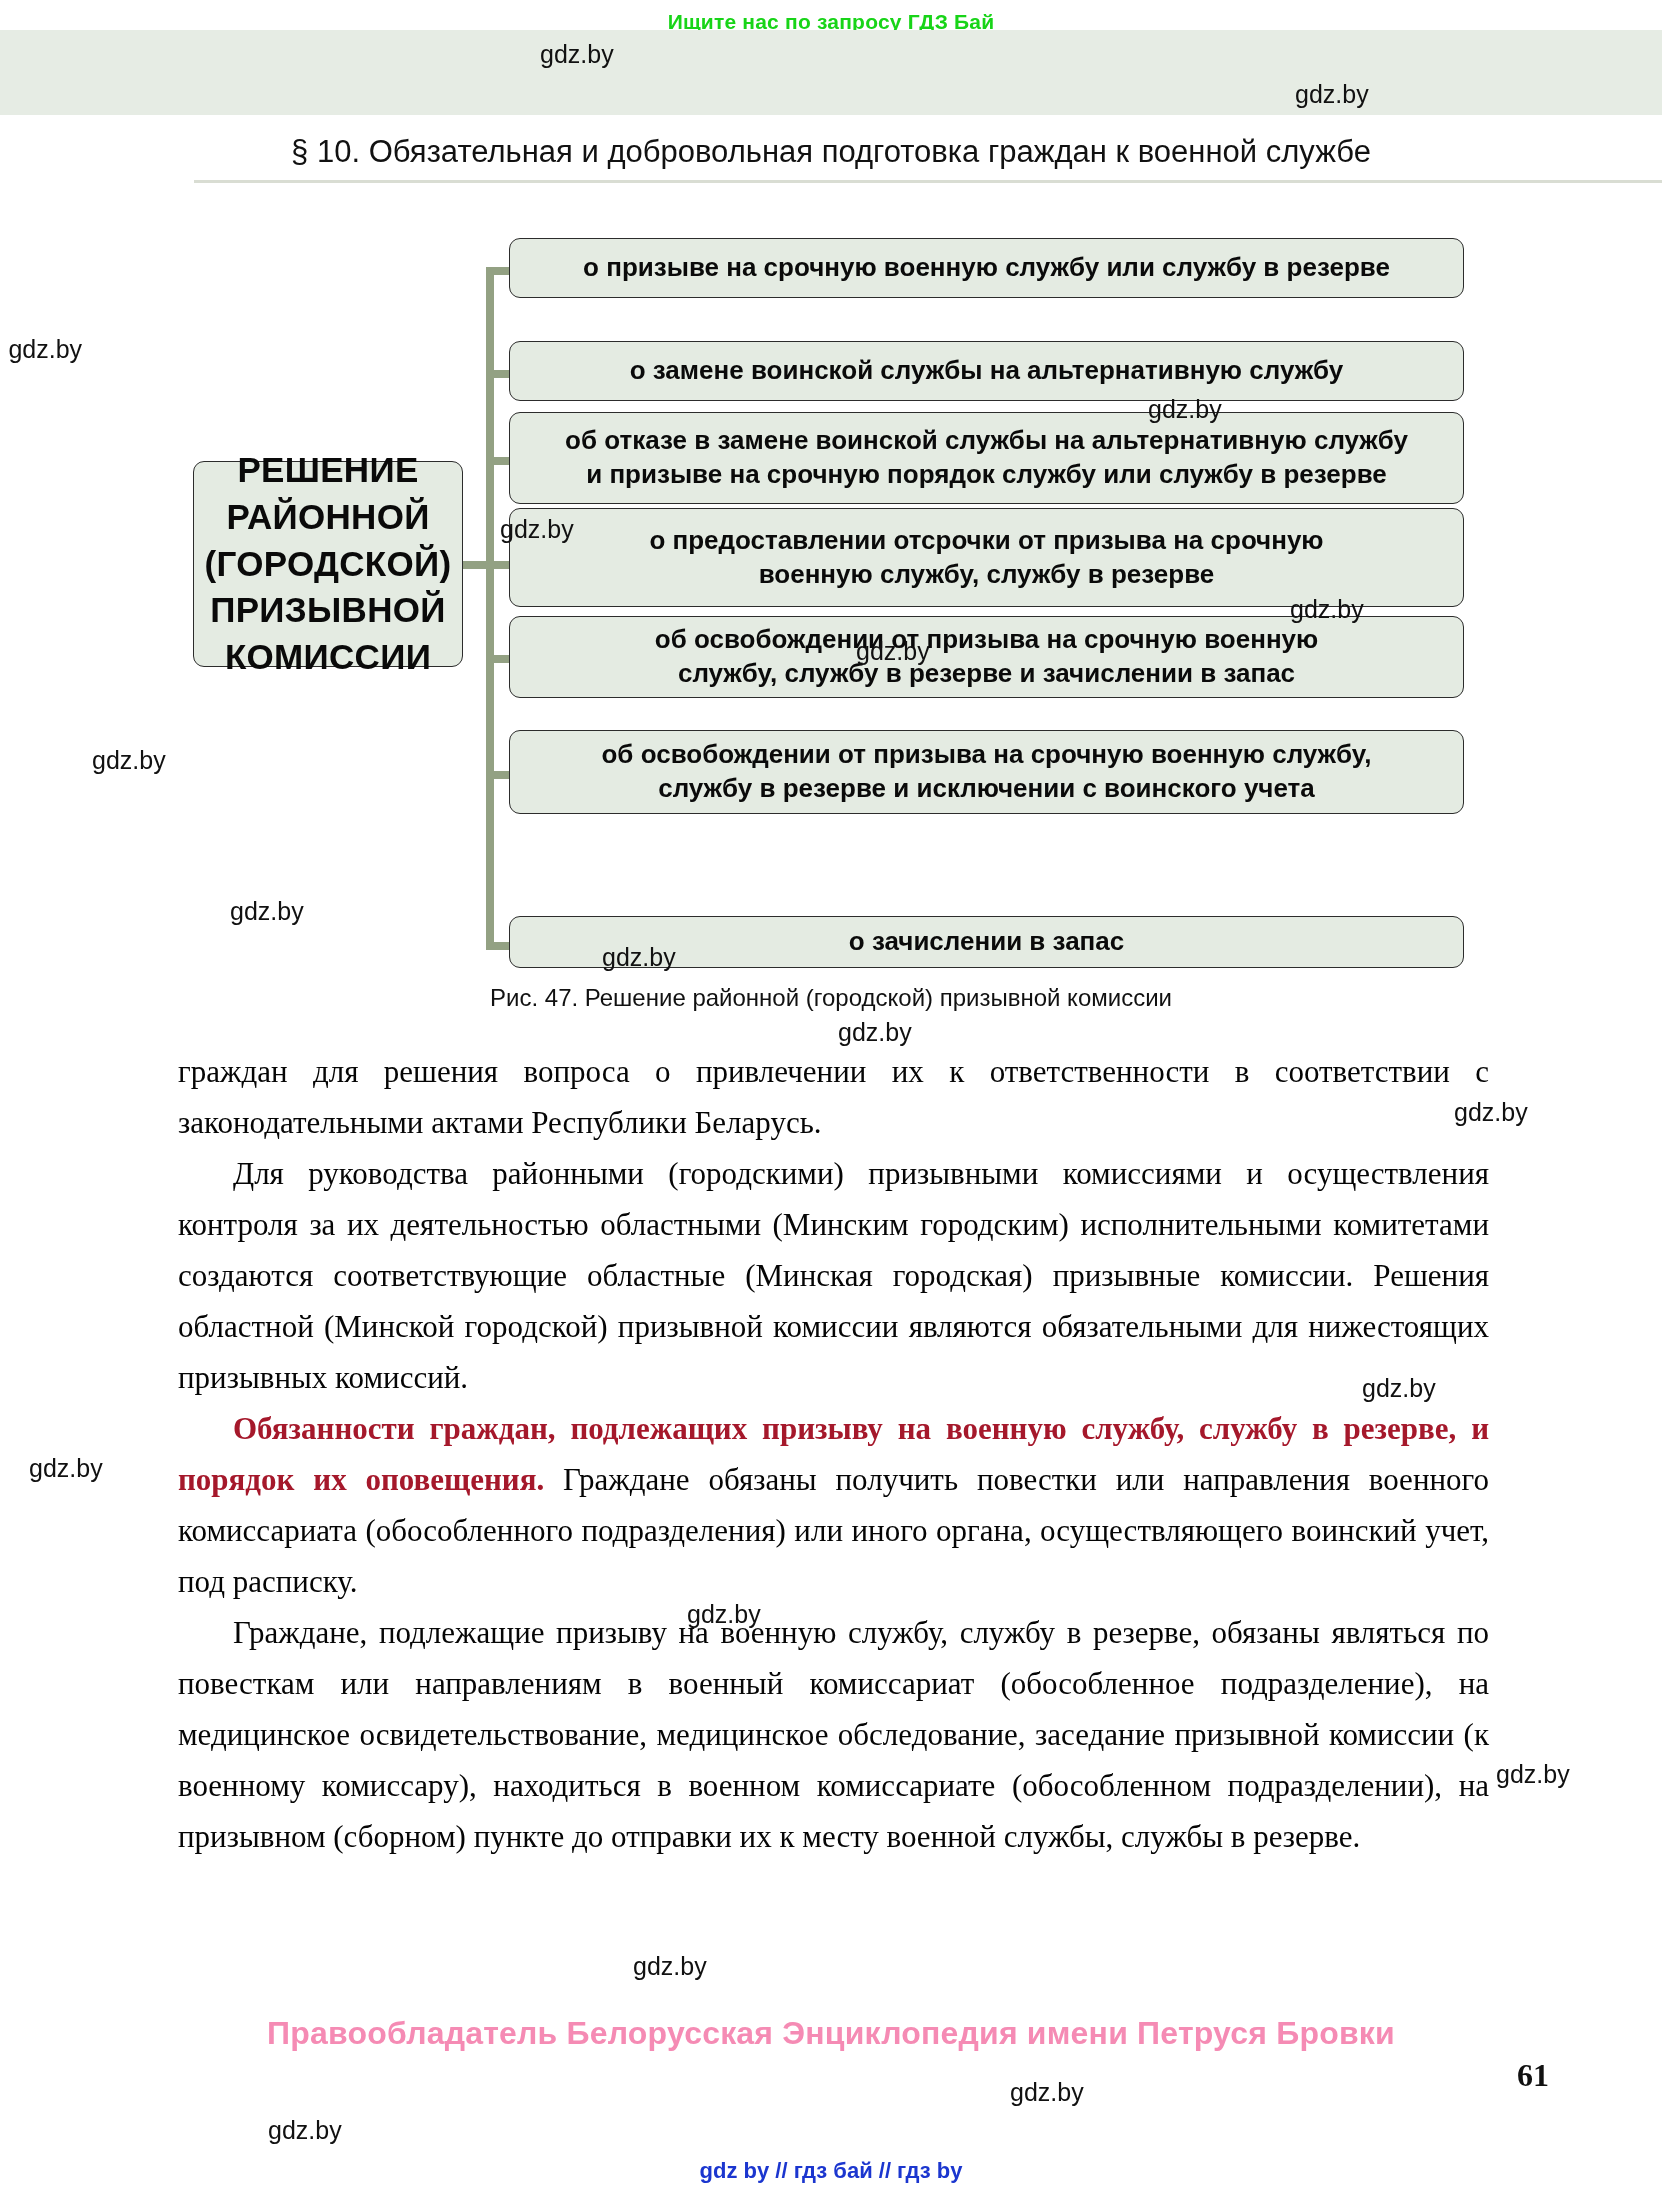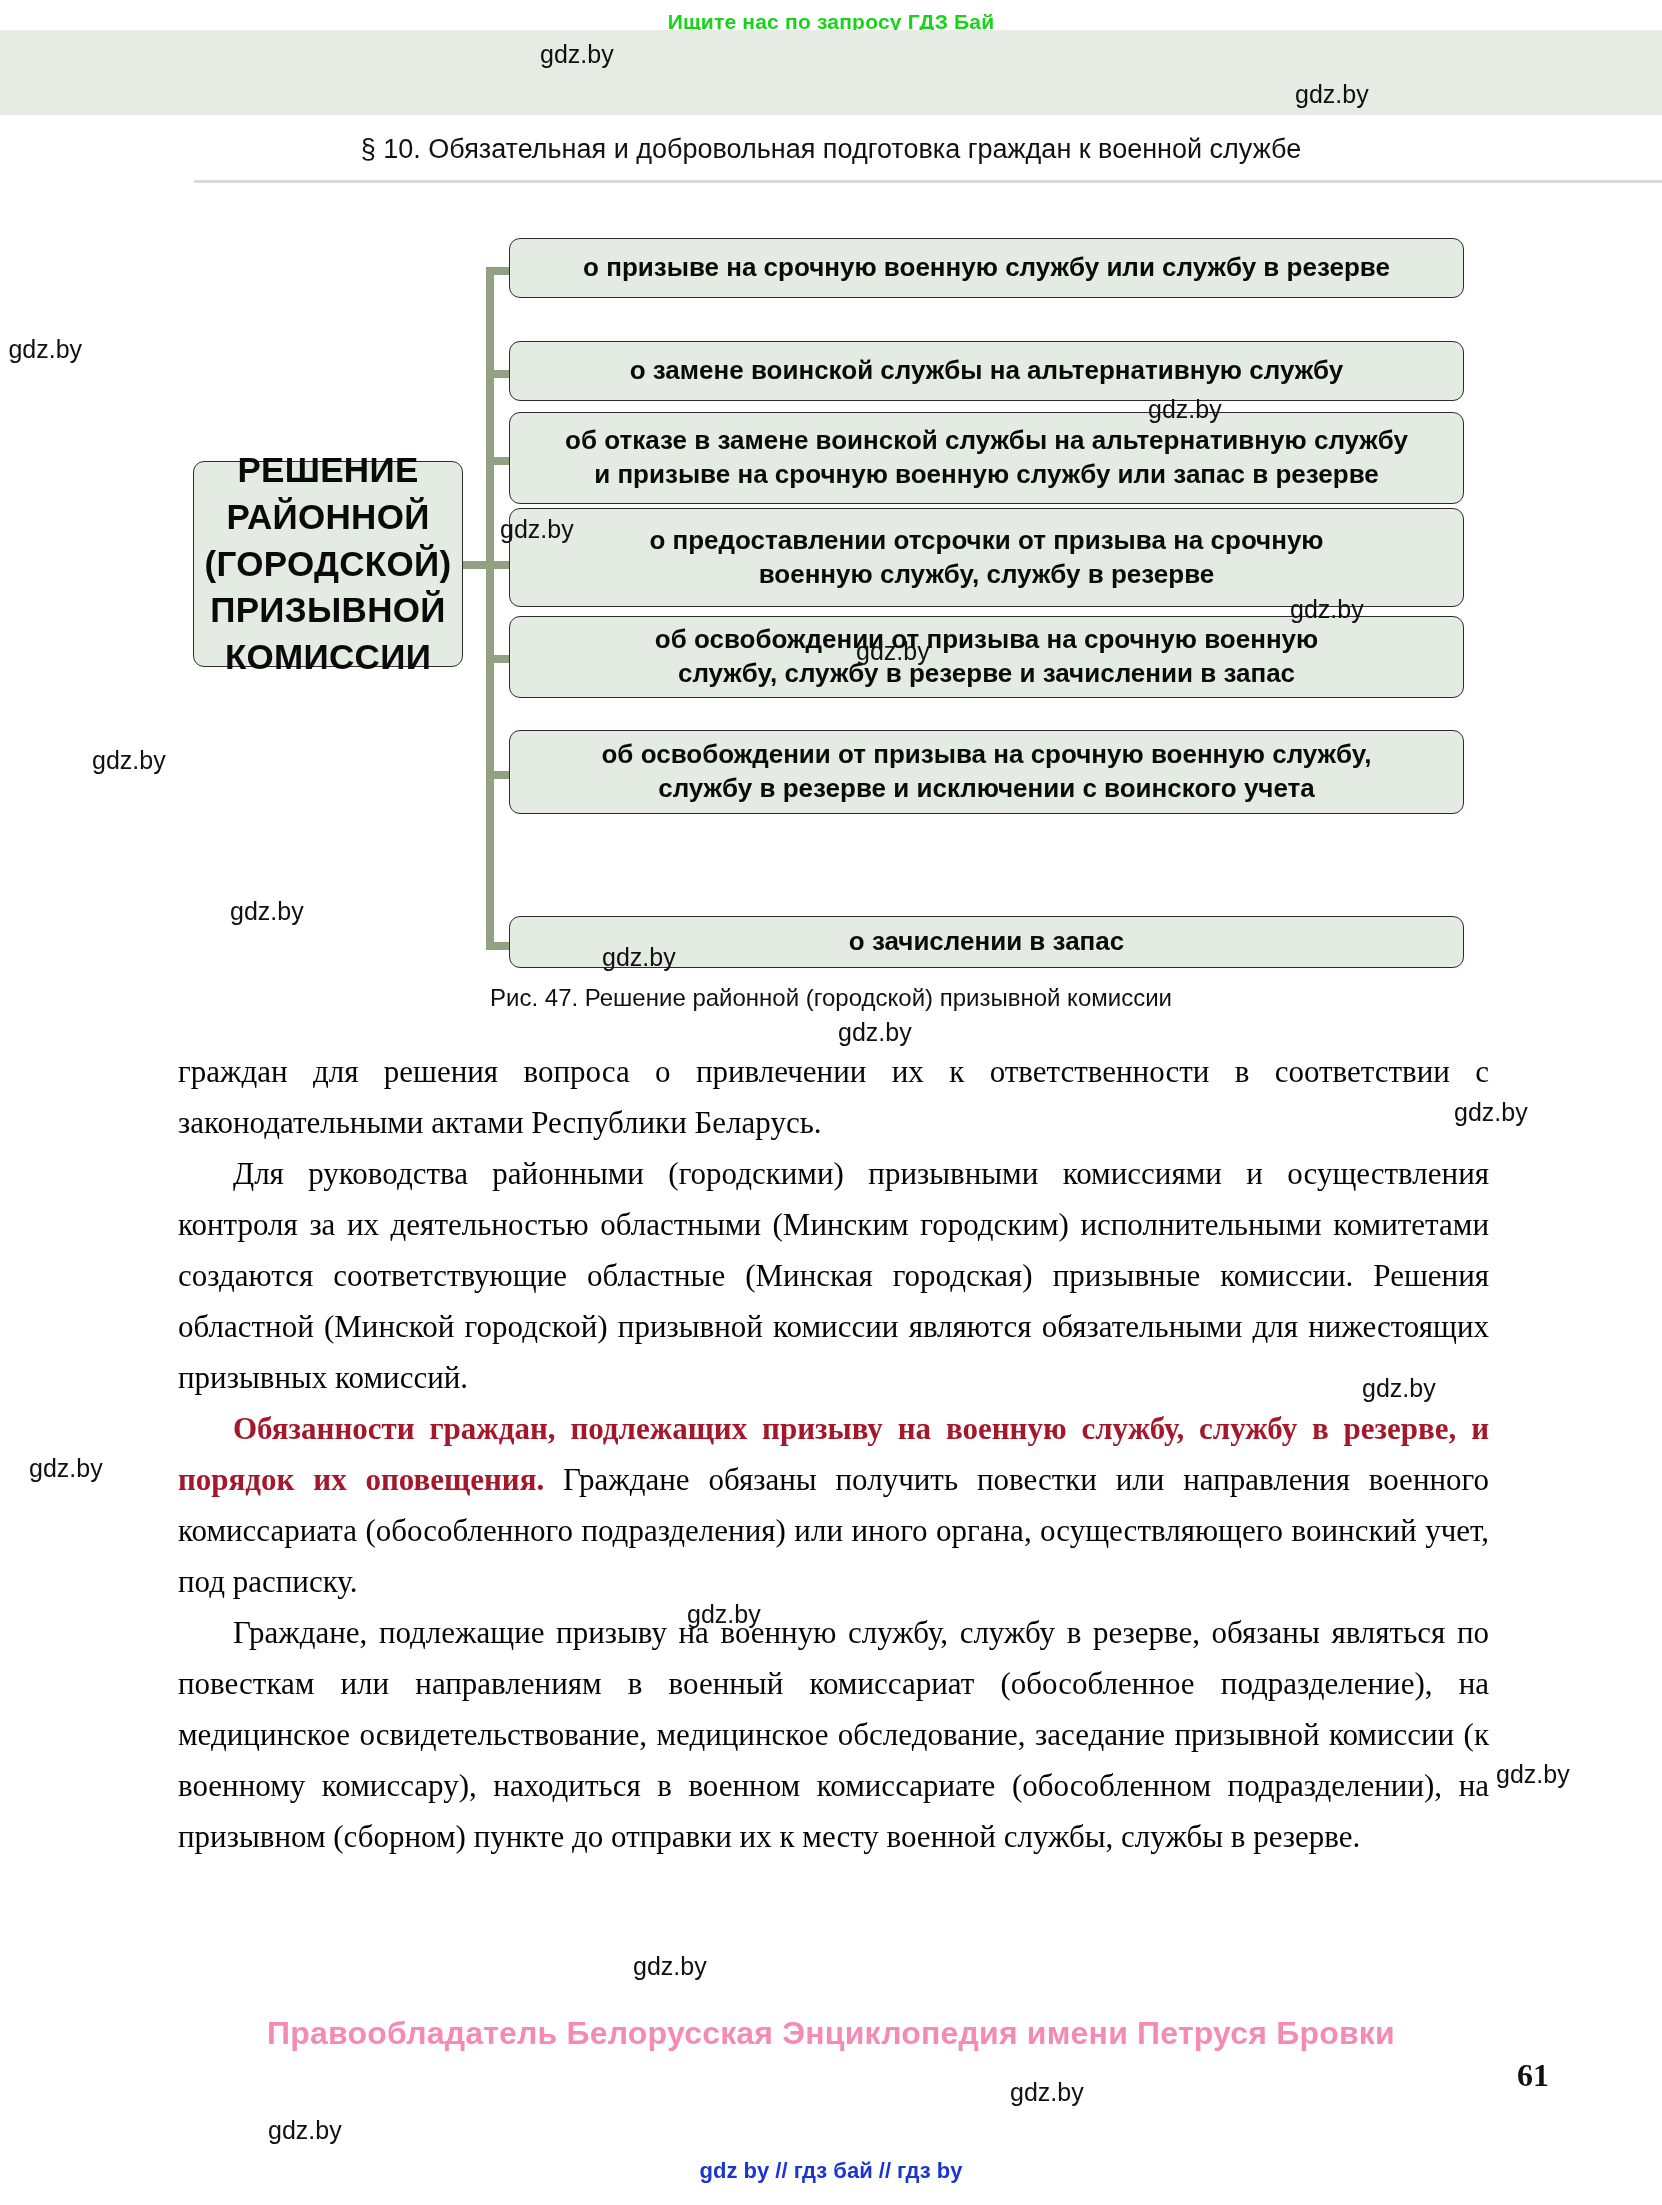--- a/index.html
+++ b/index.html
@@ -39,21 +39,21 @@
   }
 
   
   .hdr{
     position:absolute;left:0;top:134px;width:1662px;
     text-align:center;
   }
   .hdr-title{
     display:inline-block;
     font-family:"Liberation Sans", sans-serif;
-    font-size:27px;color:#111;font-weight:400;
+    font-size:31px;color:#111;font-weight:400;
   }
   .hdr-rule{
     position:absolute;left:194px;top:180px;width:1475px;height:3.4px;
     background:#d9ddd3;
   }
 
   
   .diagram{position:absolute;left:0;top:226px;width:1662px;height:746px;}
   .node{
     position:absolute;
@@ -167,21 +167,21 @@
 
     <div class="node leaf" style="top:115px;height:60px;">
       <div>
           <div>о замене воинской службы на альтернативную службу</div>
         </div>
     </div>
 
     <div class="node leaf" style="top:186px;height:92px;">
       <div>
         <div>об отказе в замене воинской службы на альтернативную службу</div>
-        <div>и призыве на срочную военную службу или запас в резерве</div>
+        <div>и призыве на срочную порядок службу или службу в резерве</div>
       </div>
     </div>
 
     <div class="node leaf" style="top:282px;height:99px;">
       <div>
         <div>о предоставлении отсрочки от призыва на срочную</div>
         <div>военную службу, службу в резерве</div>
       </div>
     </div>
 

